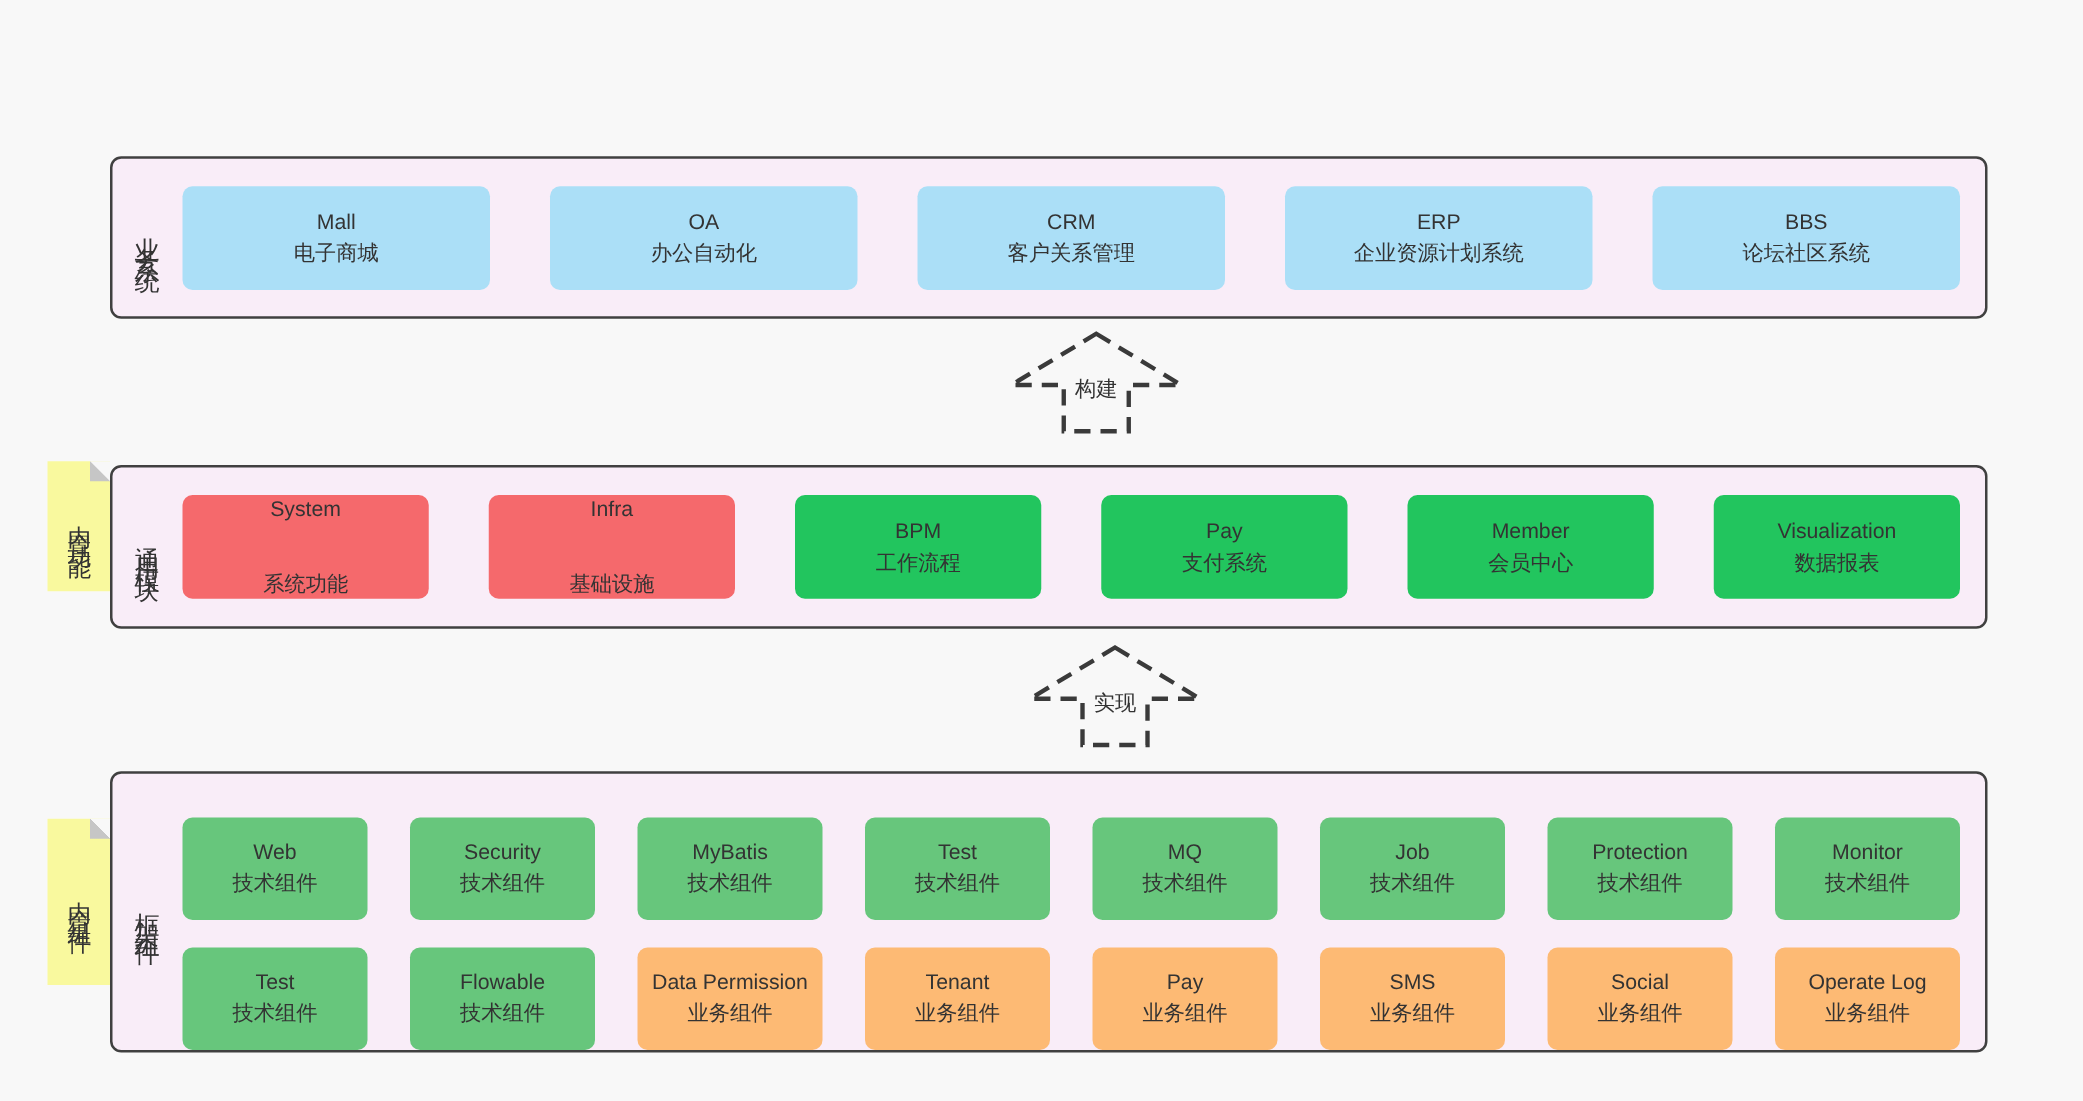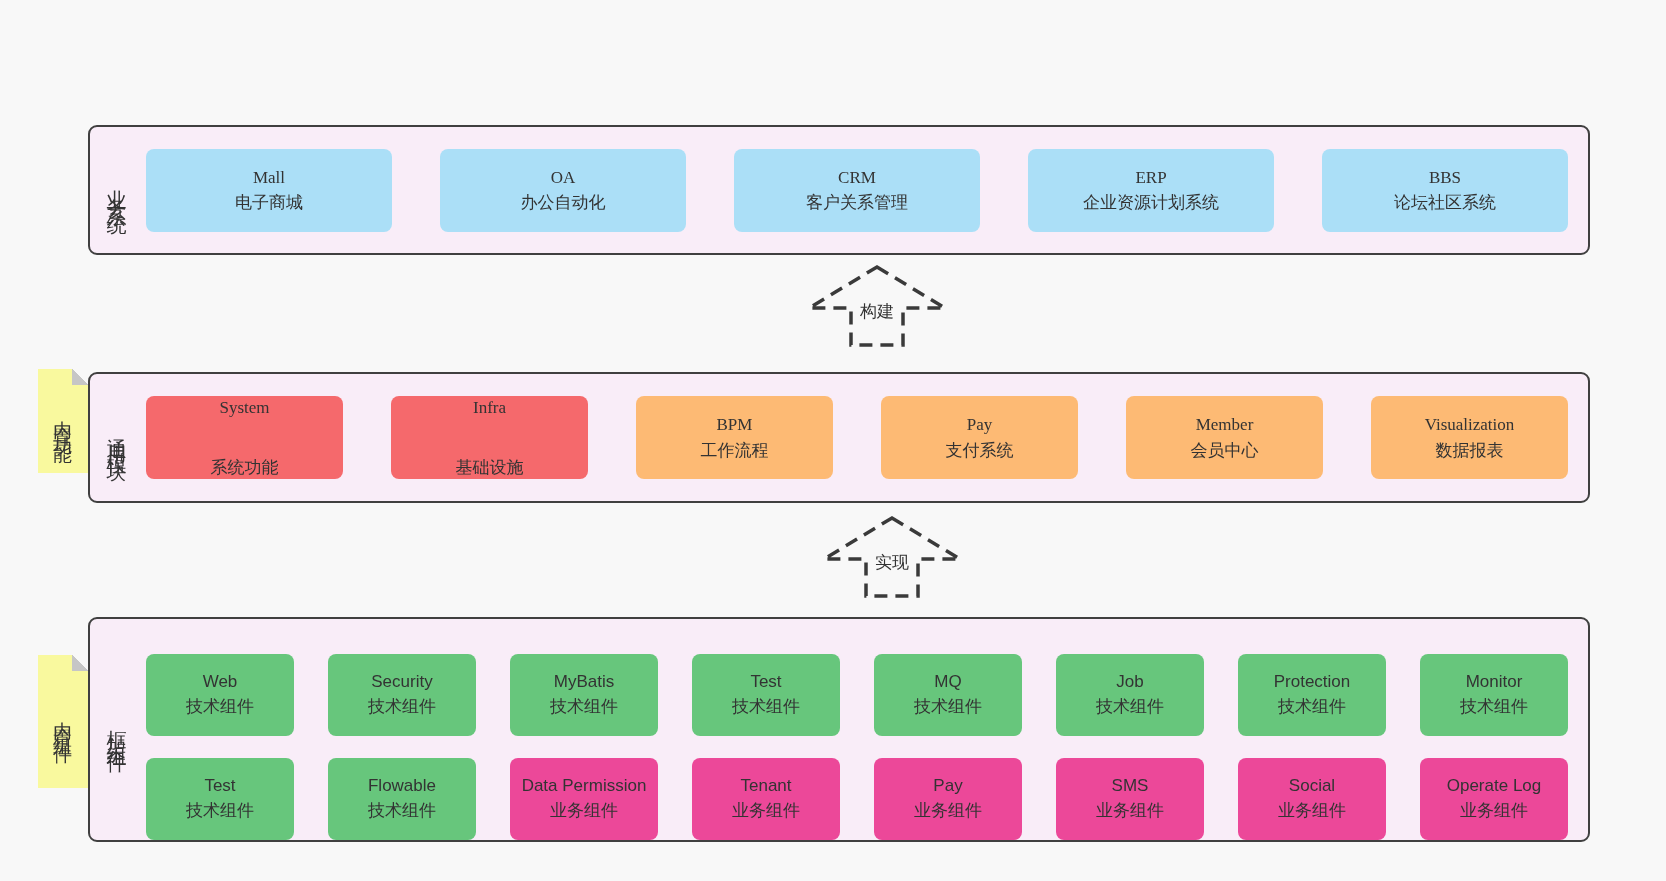--- a/index.html
+++ b/index.html
@@ -45,21 +45,20 @@
     text-orientation:upright;
     letter-spacing:8px;
     line-height:1;
   }
   .boxes{
     flex:1;
     display:flex;
     gap:48px;
     padding:0 20px 0 2px;
     align-items:center;
-    font-family:Liberation Serif, serif;
   }
   .box{
     flex:1;
     border-radius:8px;
     display:flex;
     flex-direction:column;
     align-items:center;
     justify-content:center;
     text-align:center;
     font-size:17px;
@@ -82,23 +81,23 @@
     gap:34px;
   }
   .grid .box{
     height:82px;
     line-height:1.45;
   }
 
   
   .blue{ background:#abdff7; }
   .red{ background:#f5696c;gap:35px; }
-  .pink{ background:#fdba74; }
+  .pink{ background:#22c55e; }
   .green{ background:#67c67c; }
-  .green-light{ background:#ec4899; }
+  .green-light{ background:#fdba74; }
 
   
   .note{
     position:absolute;
     left:38px;
     width:50px;
     background:#f9f99e;
     z-index:0;
     display:flex;
     align-items:center;

